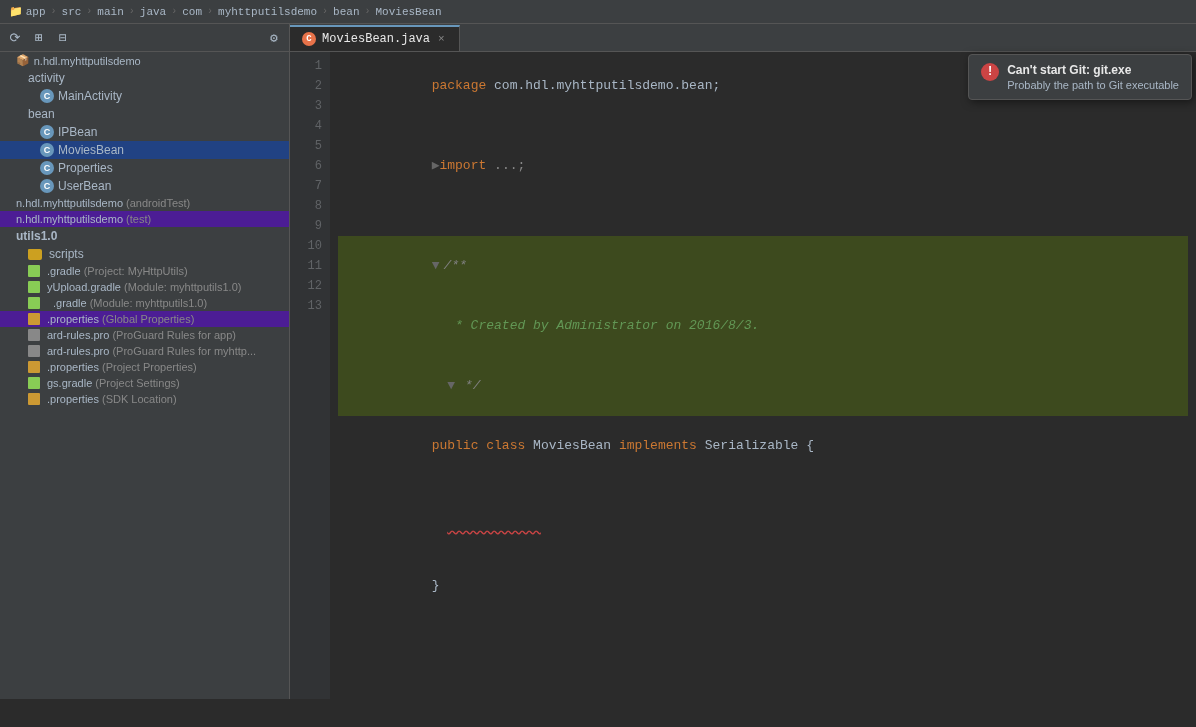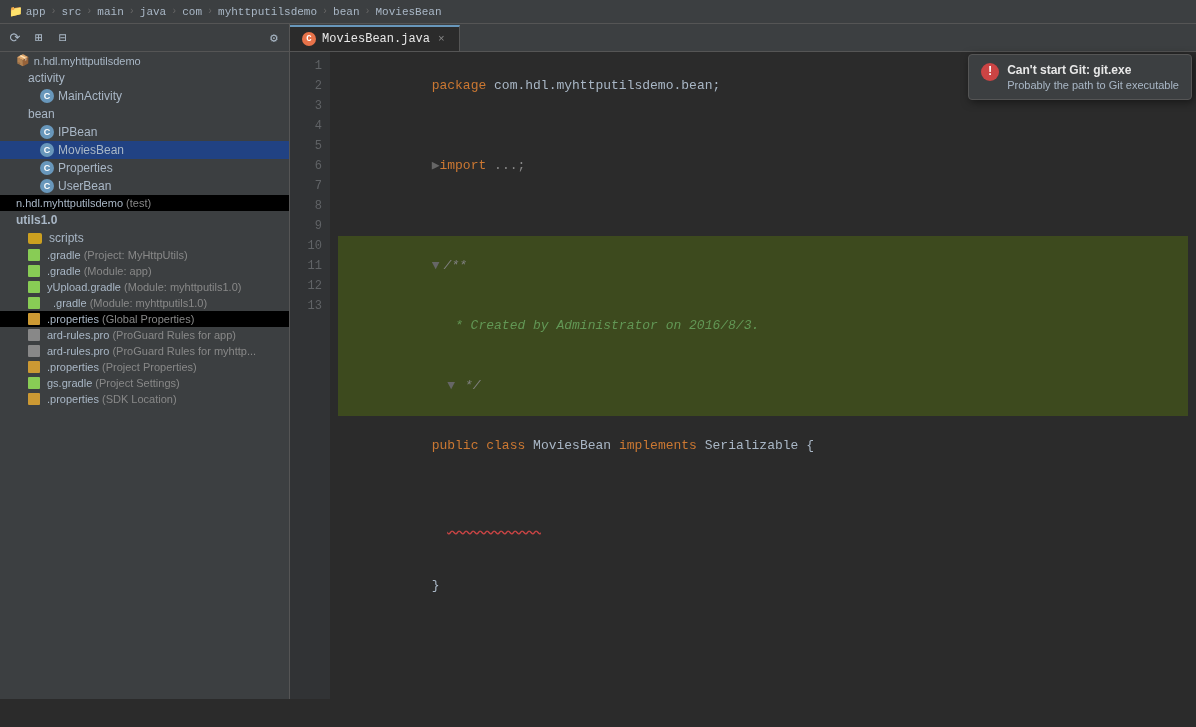--- a/index.html
+++ b/index.html
@@ -93,21 +93,21 @@
       font-family: Arial, sans-serif;
       font-size: 12px;
       white-space: nowrap;
       overflow: hidden;
       text-overflow: ellipsis;
       display: flex;
       align-items: center;
       gap: 4px;
     }
     .tree-item.selected { background: #214283; }
-    .tree-item.highlight { background: #000000; align-items: flex-end; }
+    .tree-item.highlight { background: #4c1d95; align-items: flex-end; }
 
     .icon-circle-c {
       width: 14px;
       height: 14px;
       border-radius: 50%;
       background: #6897bb;
       color: #fff;
       font-size: 9px;
       display: inline-flex;
       align-items: center;
@@ -339,43 +339,42 @@
     <div class="tree-item indent-3">
       <span class="icon-circle-c">C</span>
       <span>Properties</span>
     </div>
 
     <div class="tree-item indent-3">
       <span class="icon-circle-c">C</span>
       <span>UserBean</span>
     </div>
 
+    <div class="tree-item indent-1">
+      <span style="font-size:11px;">n.hdl.myhttputilsdemo <span style="color:#888;">(androidTest)</span></span>
+    </div>
 
     <div class="tree-item indent-1 highlight">
       <span style="font-size:11px;">n.hdl.myhttputilsdemo <span style="color:#888;">(test)</span></span>
     </div>
 
     <div class="tree-item indent-1">
       <span style="color:#a9b7c6; font-weight:bold;">utils1.0</span>
     </div>
 
     <div class="tree-item indent-2">
       <span class="folder-icon"></span>
       <span style="margin-left:3px;">scripts</span>
     </div>
 
     <div class="tree-item indent-2">
       <span class="small-file-icon gradle"></span>
       <span style="font-size:11px; margin-left:3px;">.gradle <span style="color:#888;">(Project: MyHttpUtils)</span></span>
     </div>
 
-    <div class="tree-item indent-2">
-      <span class="small-file-icon gradle"></span>
-      <span style="font-size:11px; margin-left:3px;">.gradle <span style="color:#888;">(Module: app)</span></span>
-    </div>
 
     <div class="tree-item indent-2">
       <span class="small-file-icon gradle"></span>
       <span style="font-size:11px; margin-left:3px;">yUpload.gradle <span style="color:#888;">(Module: myhttputils1.0)</span></span>
     </div>
 
     <div class="tree-item indent-2">
       <span class="small-file-icon gradle"></span>
       <span style="font-size:11px; margin-left:9px;">.gradle <span style="color:#888;">(Module: myhttputils1.0)</span></span>
     </div>

